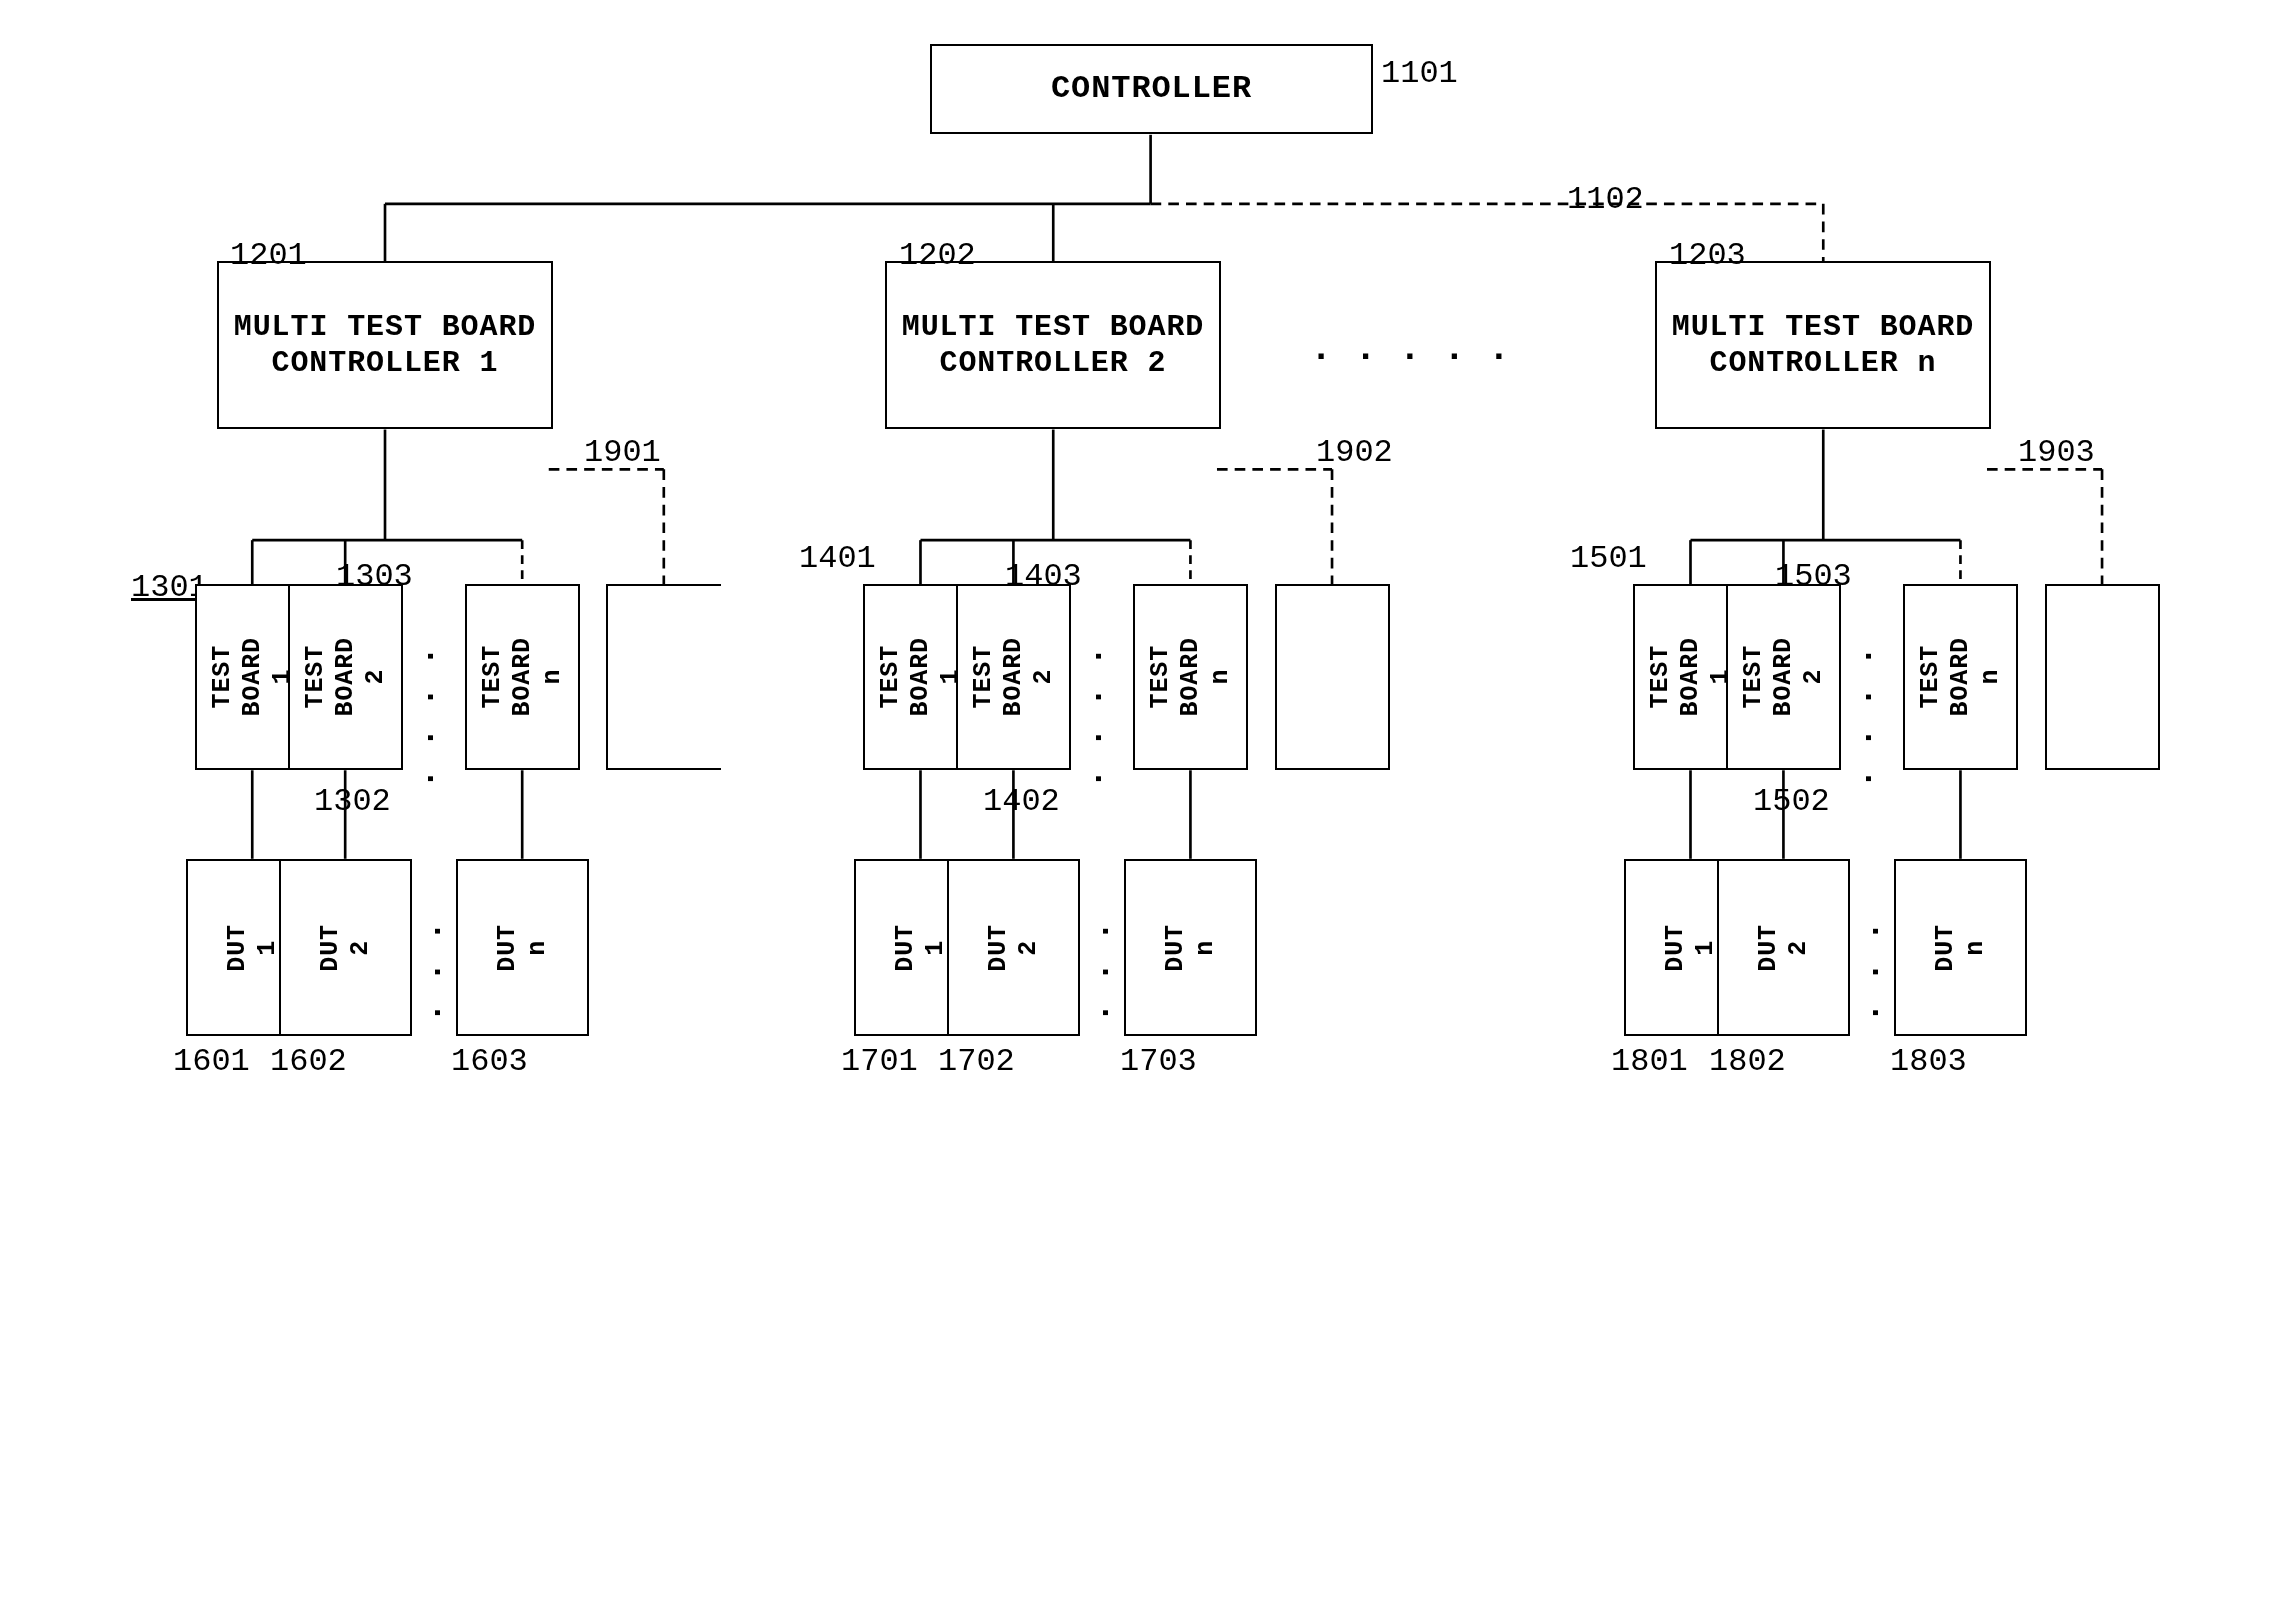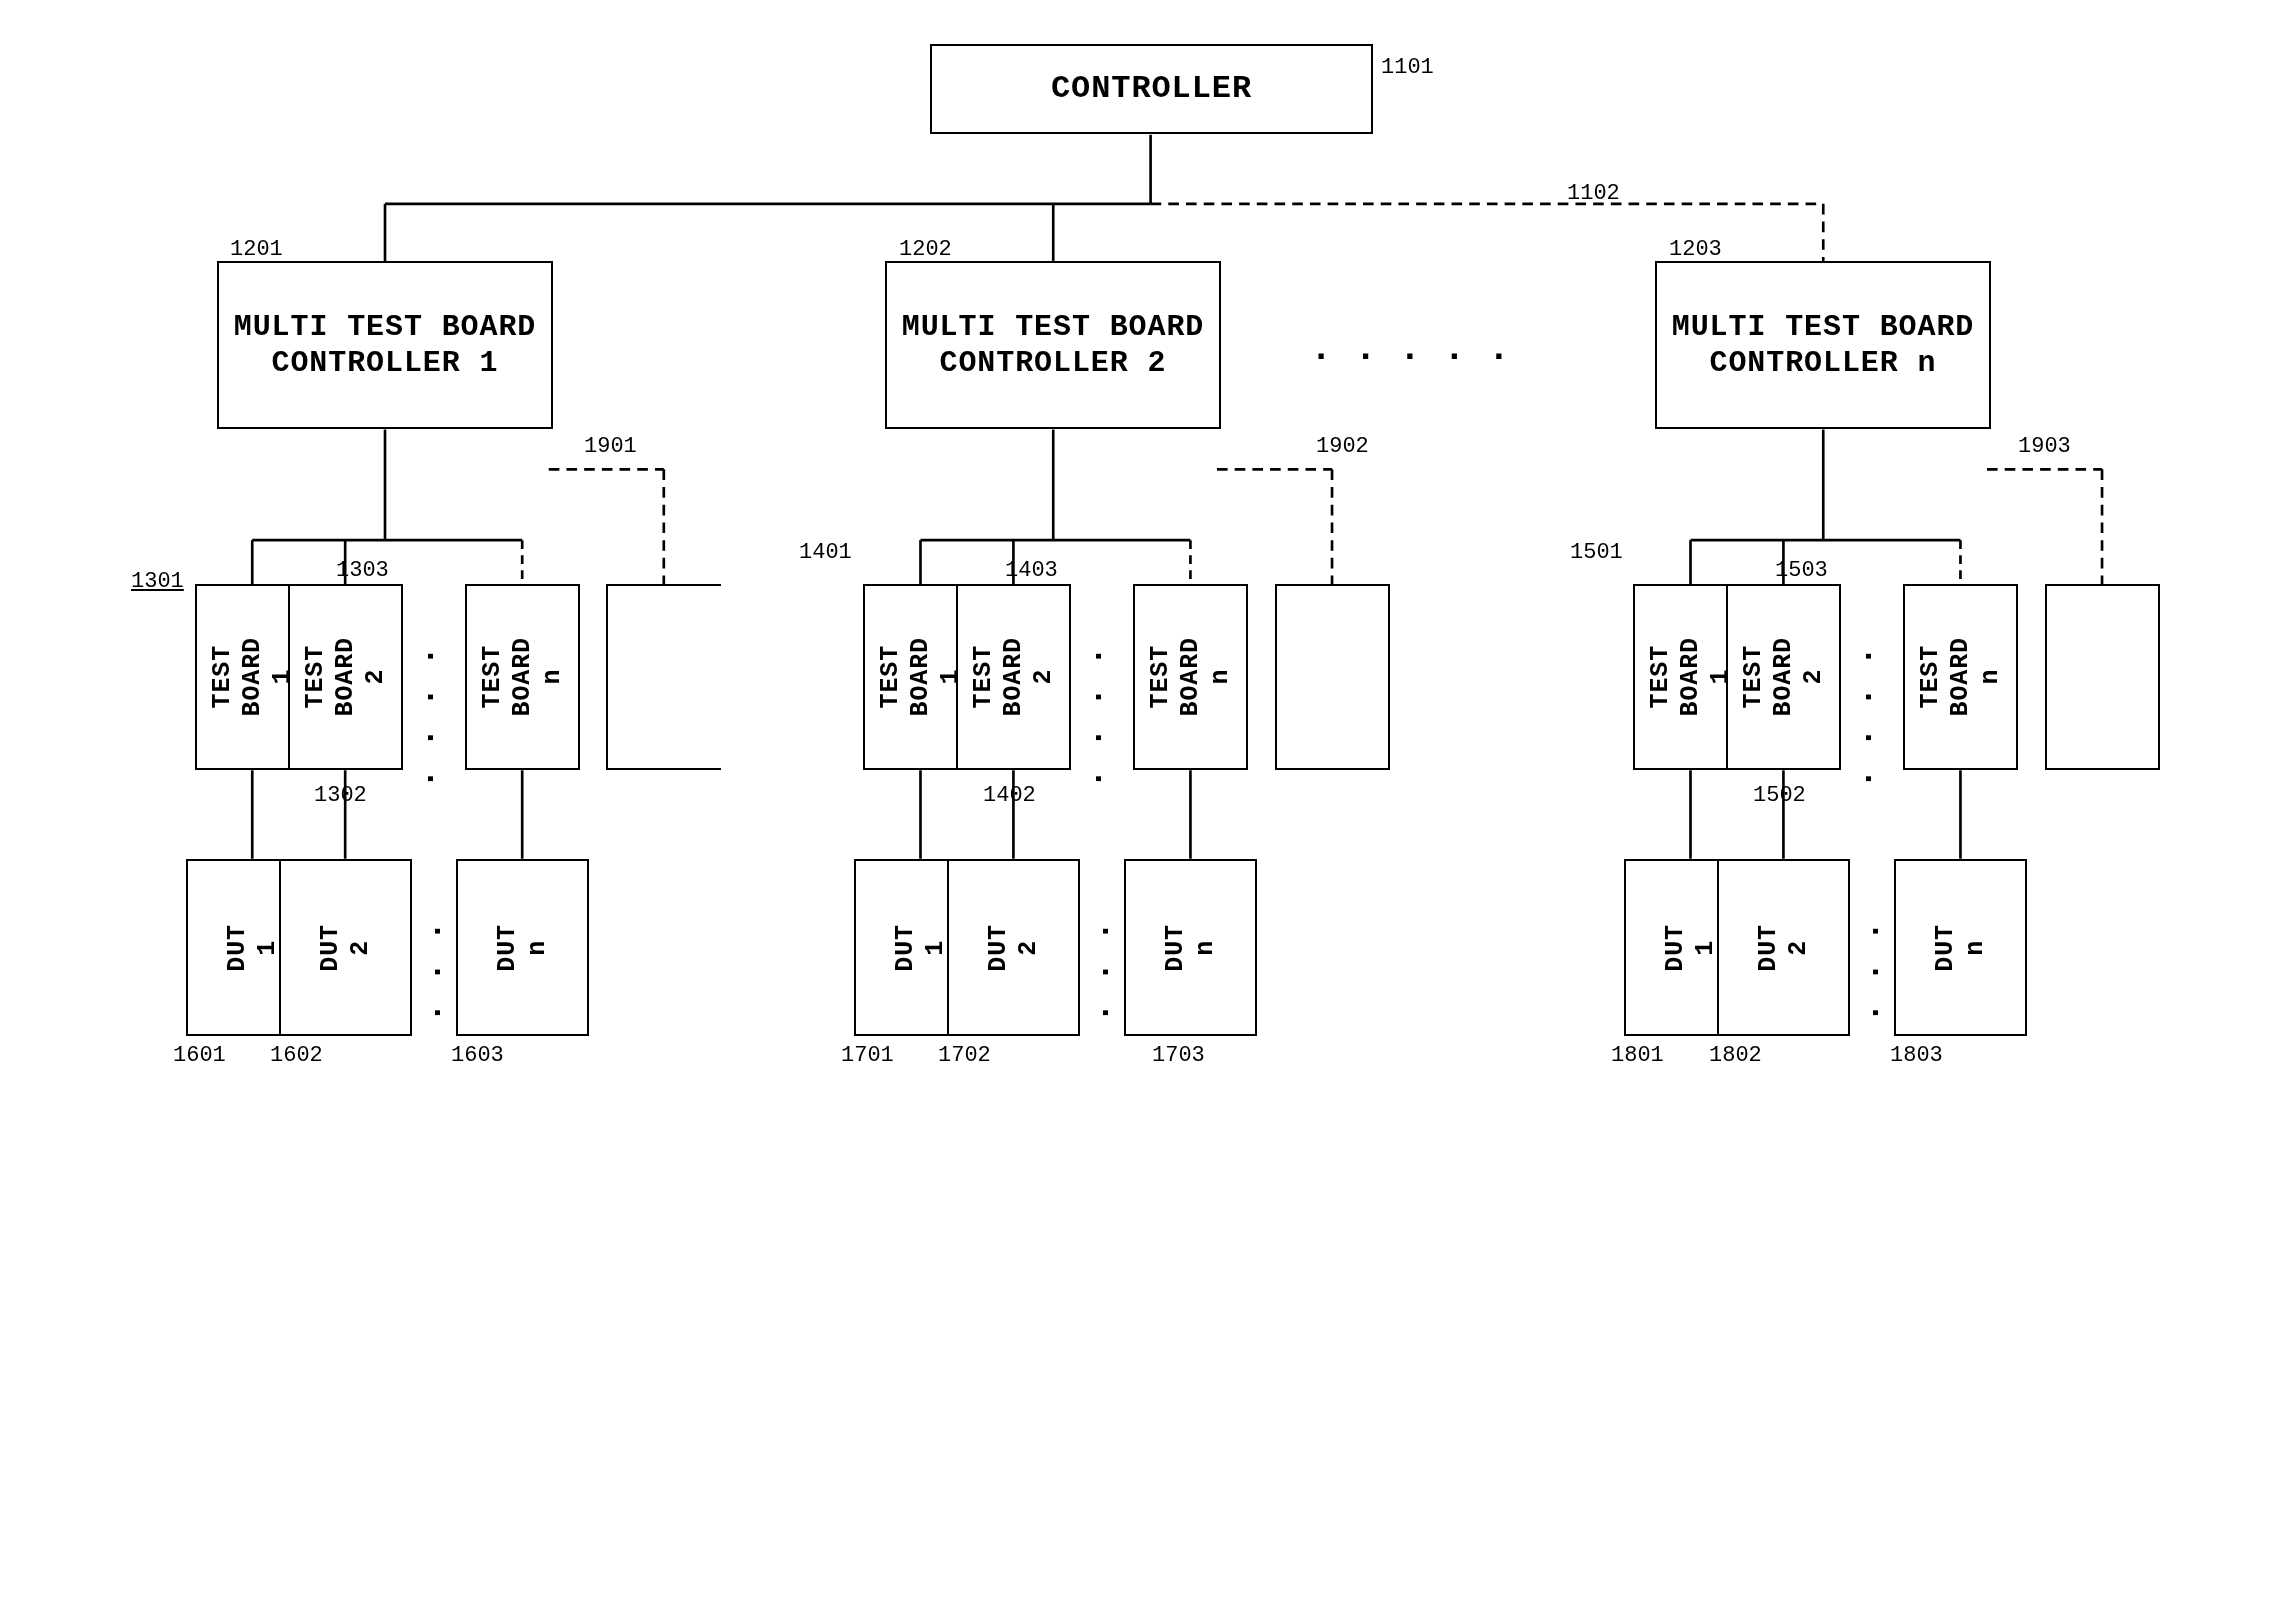--- a/index.html
+++ b/index.html
@@ -44,21 +44,21 @@
     svg.lines {
       position: absolute;
       top: 0; left: 0;
       width: 2295px;
       height: 1622px;
       pointer-events: none;
     }
 
     .connector-label {
       position: absolute;
-      font-size: 22px;
+      font-size: 32px;
       font-family: 'Courier New', Courier, monospace;
       text-align: right;
     }
   </style>
 </head>
 <body>
 
 <div class="diagram">
 
   <svg class="lines" viewBox="0 0 2593 1832" width="2295" height="1622">
@@ -214,21 +214,21 @@
   </div>
 
   <span style="position:absolute; left:1093px; top:921px; font-size:34px; font-weight:bold; writing-mode:vertical-rl;">. . .</span>
 
   <div class="box" style="left:1124px; top:859px; width:133px; height:177px;">
     <span class="box-small">DUT<br>n</span>
   </div>
 
   <span class="connector-label" style="left:841px; top:1043px;">1701</span>
   <span class="connector-label" style="left:938px; top:1043px;">1702</span>
-  <span class="connector-label" style="left:1120px; top:1043px;margin-left:32px;">1703</span>
+  <span class="connector-label" style="left:1120px; top:1043px;">1703</span>
 
   <span class="connector-label" style="left:1570px; top:540px;">1501</span>
   <span class="connector-label" style="left:1775px; top:558px;">1503</span>
   <span class="connector-label" style="left:2018px; top:434px;">1903</span>
 
   <div class="box" style="left:1633px; top:584px; width:115px; height:186px;">
     <span class="box-small">TEST<br>BOARD<br>1</span>
   </div>
 
   <div class="box" style="left:1726px; top:584px; width:115px; height:186px;">

